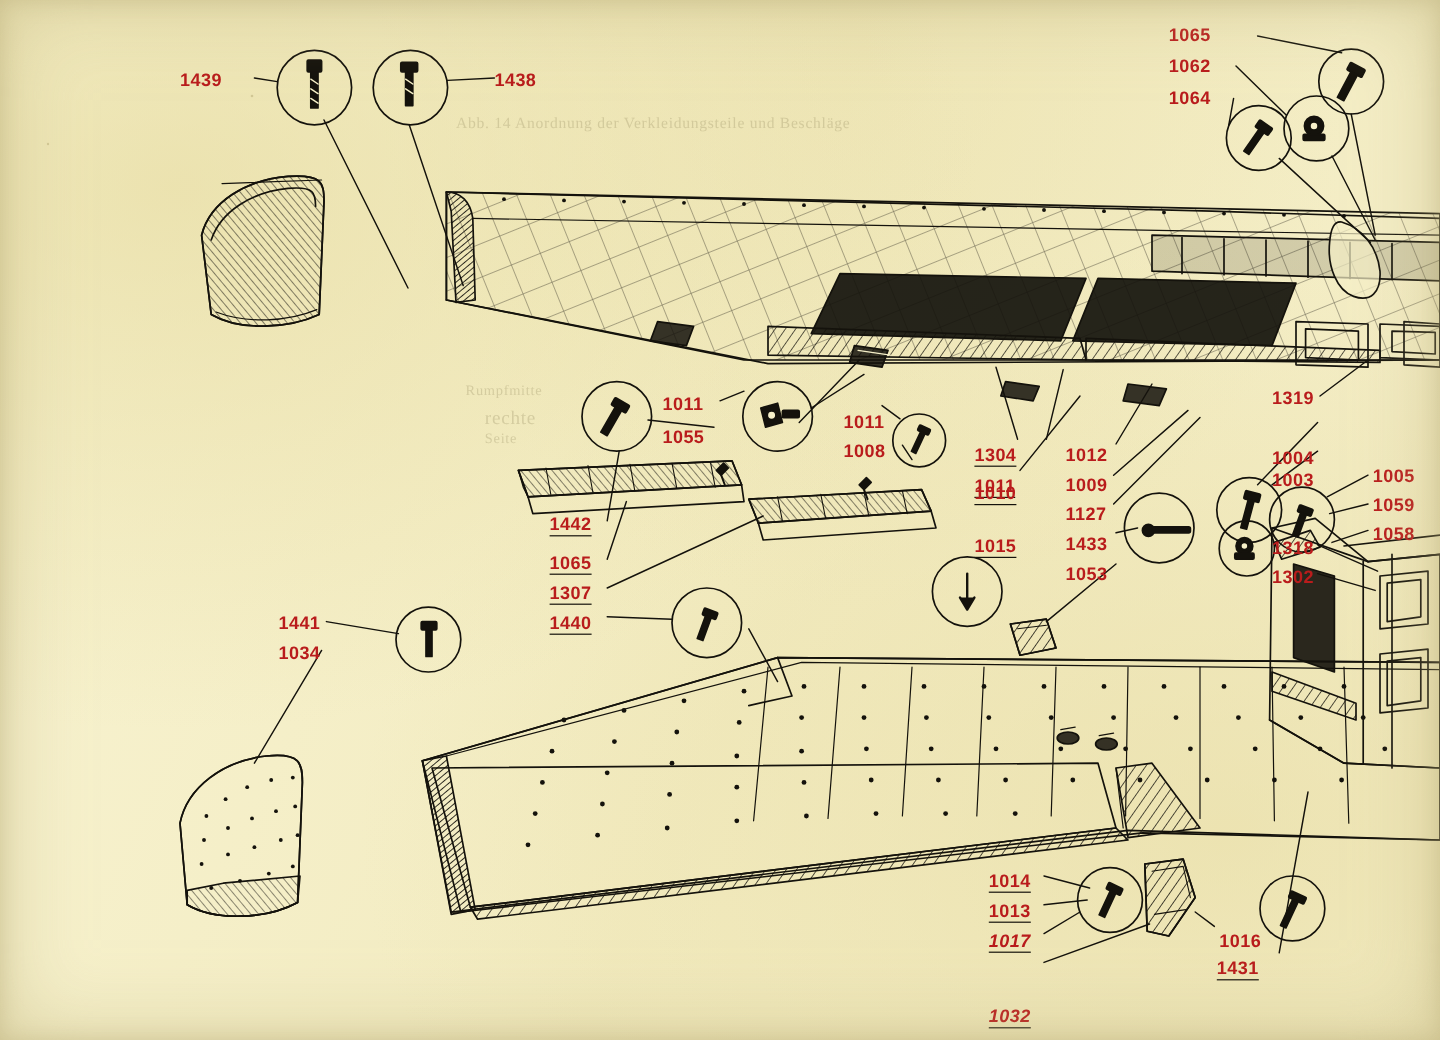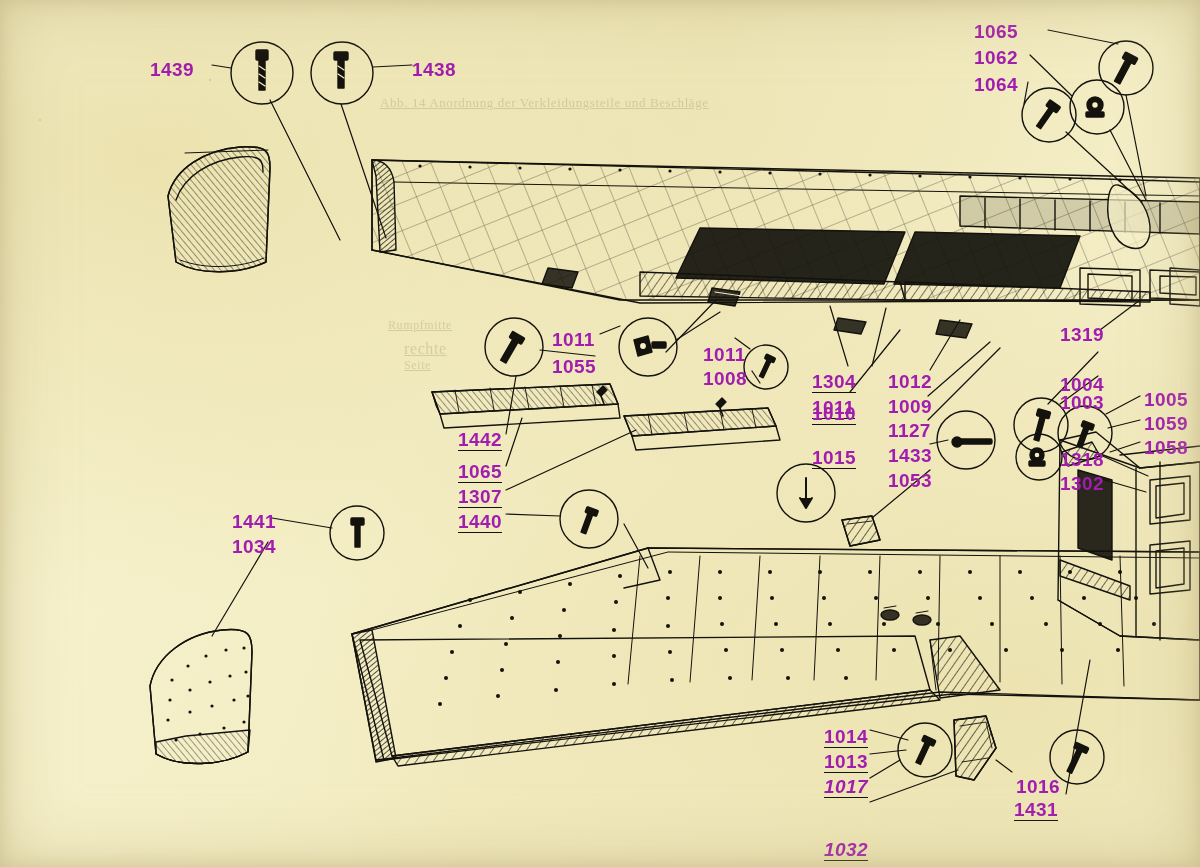--- a/index.html
+++ b/index.html
@@ -44,34 +44,33 @@
     inset: 0;
     pointer-events: none;
     color: rgba(150,140,95,0.30);
     font-family: "Liberation Serif", serif;
   }
   .ghost-line {
     position: absolute;
     white-space: nowrap;
     font-size: 13px;
     letter-spacing: 0.6px;
-    text-decoration: underline;
   }
   svg#art {
     position: absolute;
     inset: 0;
     width: 1200px;
     height: 867px;
   }
   .lbl {
     position: absolute;
     font-family: "Liberation Sans", sans-serif;
-    font-size: 19px;
+    font-size: 15px;
     font-weight: bold;
-    color: #a21caf;
+    color: #b91c1c;
     letter-spacing: 0.4px;
     white-space: nowrap;
     line-height: 1;
   }
   .lbl.u {
     border-bottom: 1.6px solid #14120c;
     padding-bottom: 1px;
   }
 </style>
 </head>

